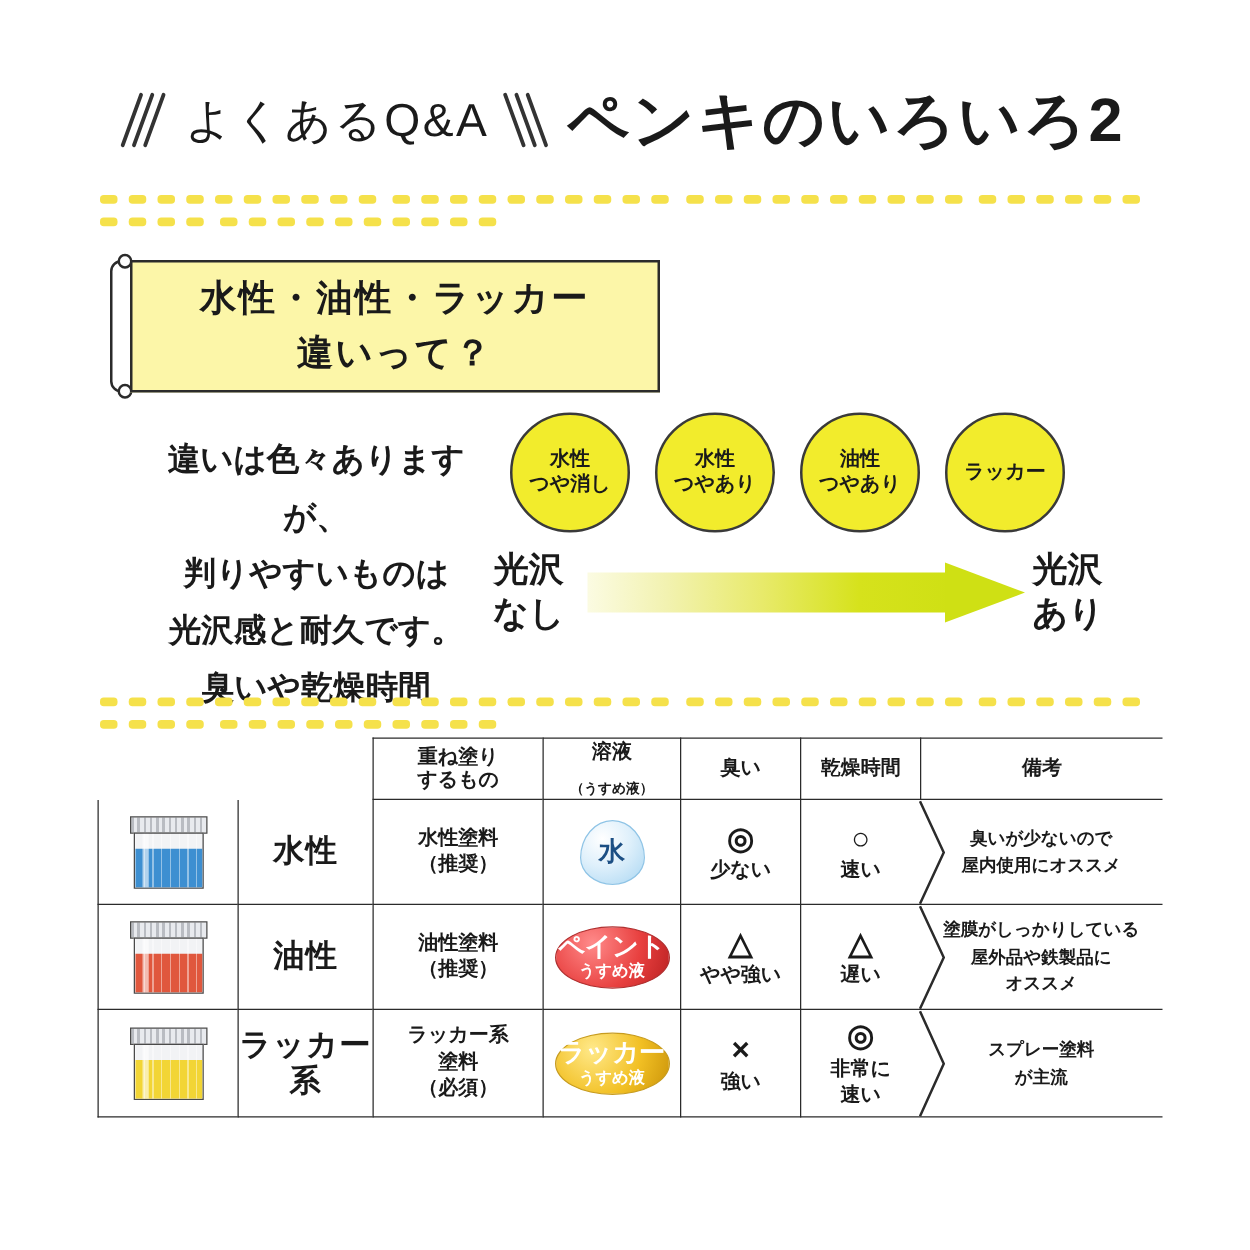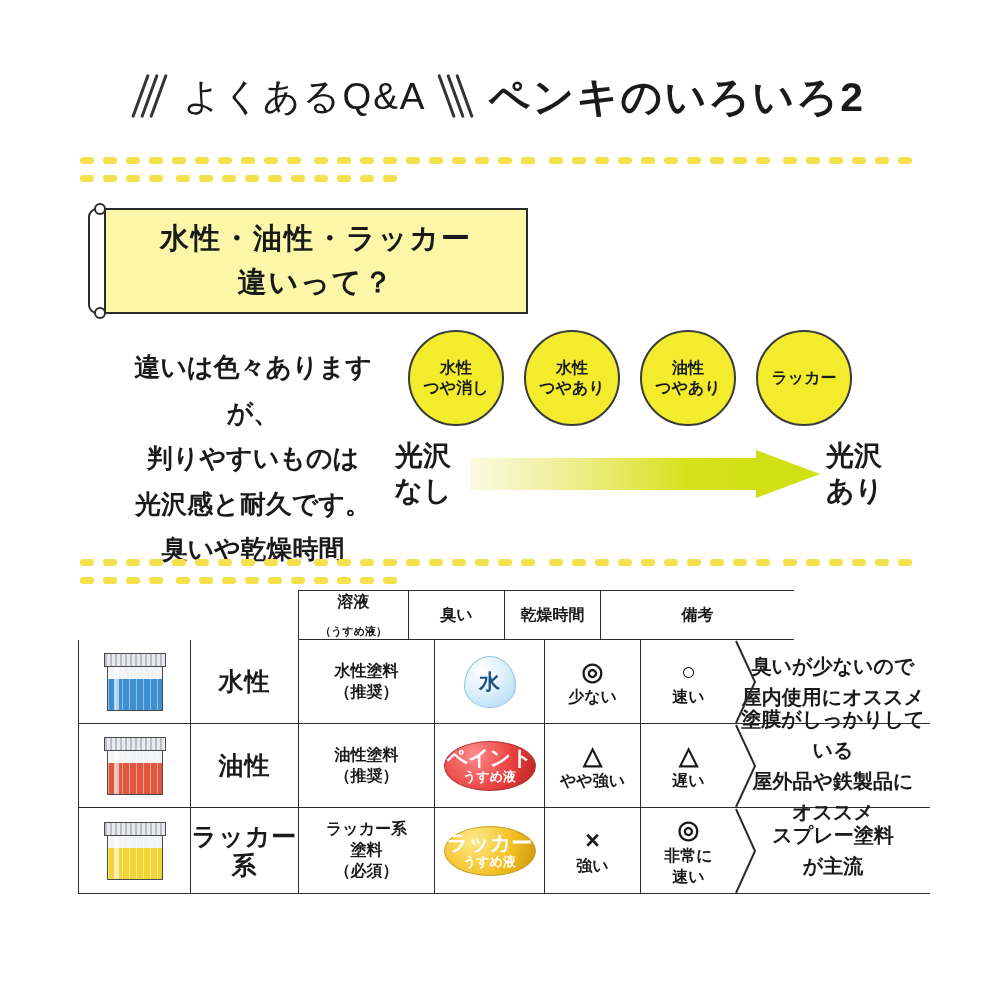--- a/index.html
+++ b/index.html
@@ -14,21 +14,21 @@
   .header { position:absolute; left:0; top:62px; width:1000px; height:70px; }
   .header-row { display:flex; align-items:center; justify-content:center; gap:14px; height:70px; }
   .slash { display:inline-block; width:34px; height:48px; position:relative; }
   .slash i { position:absolute; top:0; width:3px; height:46px; background:#333;
              transform:rotate(20deg); border-radius:2px; }
   .slash.rev i { transform:rotate(-20deg); }
   .slash i:nth-child(1){ left:4px; }
   .slash i:nth-child(2){ left:13px; }
   .slash i:nth-child(3){ left:22px; }
   .h-qa { font-size:37px; font-weight:normal; letter-spacing:2px; white-space:nowrap; }
-  .h-title { font-size:41px; font-weight:bold; letter-spacing:2px; white-space:nowrap; }
+  .h-title { font-size:49px; font-weight:bold; letter-spacing:2px; white-space:nowrap; }
 
   
   .dots { position:absolute; height:8px; }
   .dots span { display:inline-block; width:14px; height:7px; border-radius:3px;
                background:#f5e14b; margin-right:9px; }
   .dots.d1 { left:80px; top:150px; width:860px; }
   .dots.d2 { left:80px; top:552px; width:860px; }
 
   
   .scroll-wrap { position:absolute; left:88px; top:208px; width:440px; height:122px; }
@@ -88,21 +88,21 @@
   .w-smell{ width:96px; }
   .w-dry  { width:96px; }
   .w-note { width:194px; }
 
   .row { height:84px; }
   .r3 { height:86px; }
   .name-txt { font-size:25px; font-weight:bold; letter-spacing:1px; line-height:1.15; }
   .sym { font-size:25px; font-weight:bold; }
   .cellstack { display:flex; flex-direction:column; align-items:center; justify-content:center; }
   .sub { font-size:11px; font-weight:bold; margin-top:14px; }
-  .note { font-size:20px; font-weight:bold; line-height:1.55; }
+  .note { font-size:14px; font-weight:bold; line-height:1.55; }
 
   
   .notecell { position:relative; border-left:none !important; }
   .notecell .tip { position:absolute; left:-1px; top:0; height:100%; width:22px; }
   .notecell .tip svg { display:block; }
 
   
   .can { width:62px; height:58px; position:relative; }
   .can .lid { position:absolute; left:0; top:0; width:62px; height:14px;
               background:repeating-linear-gradient(to right,#b9bcc2 0 2px,#e8eaee 2px 5px);
@@ -211,20 +211,26 @@
   <span></span><span></span><span></span><span></span><span></span><span></span><span></span><span></span><span></span><span></span>
   <span></span><span></span><span></span><span></span><span></span><span></span><span></span><span></span><span></span><span></span>
   <span></span><span></span><span></span><span></span><span></span><span></span><span></span><span></span><span></span><span></span>
 </div>
 
 <div class="table">
 
   <div class="thead">
     <div class="spacer w-can"></div>
     <div class="spacer w-name"></div>
+    <div class="cell w-over">
+      <div>
+        <div>重ね塗り</div>
+        <div>するもの</div>
+      </div>
+    </div>
     <div class="cell w-sol">
       <div>
         <div>溶液</div>
         <div class="sub">（うすめ液）</div>
       </div>
     </div>
     <div class="cell w-smell">臭い</div>
     <div class="cell w-dry">乾燥時間</div>
     <div class="cell w-note notecell" style="border-left:1.6px solid #2b2b2b !important;">
       <span>備考</span>

